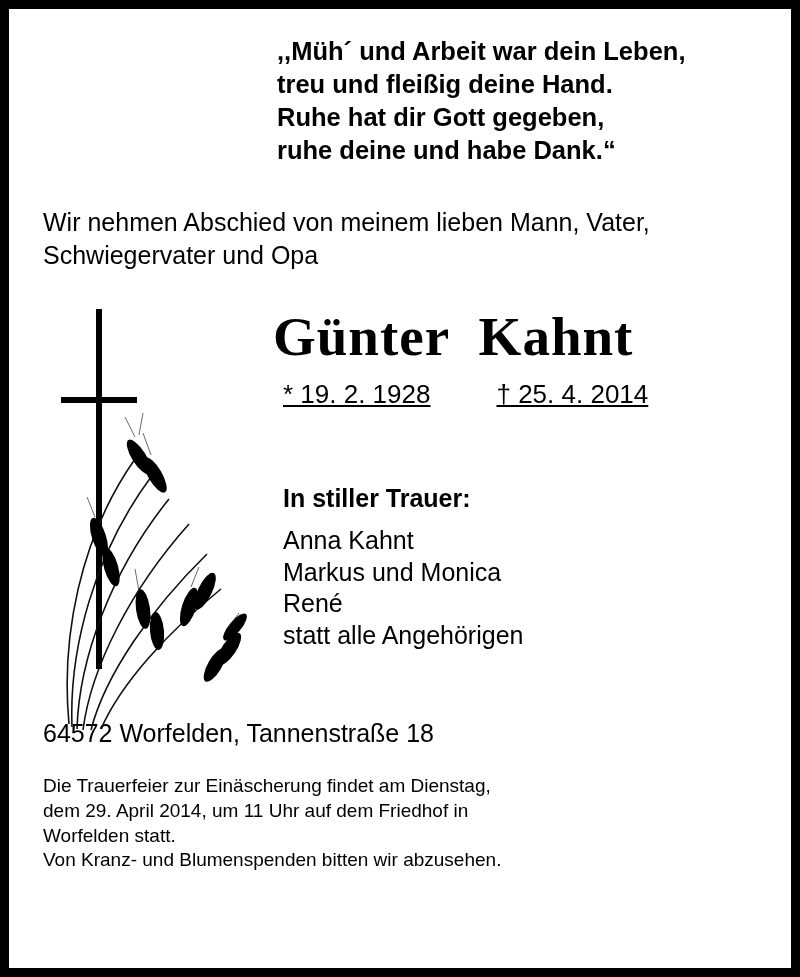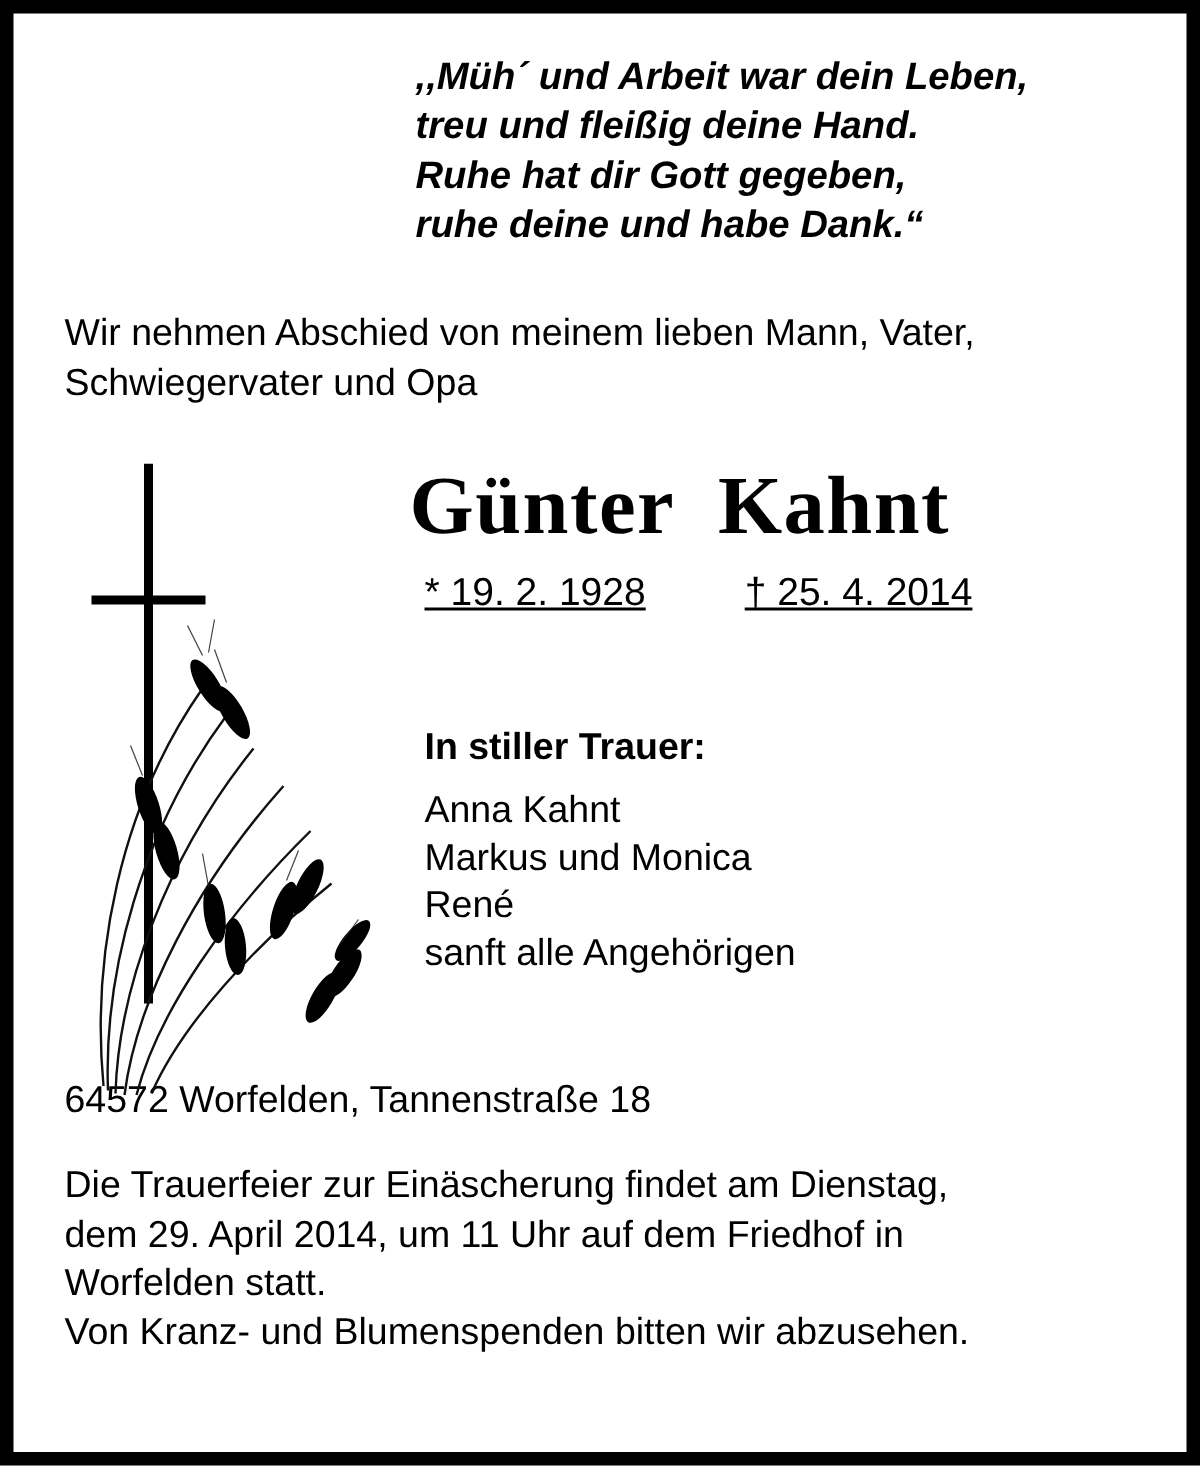--- a/index.html
+++ b/index.html
@@ -19,21 +19,20 @@
     width: 800px;
     height: 977px;
     border: 9px solid #000000;
     background: #ffffff;
     padding: 22px 34px 10px 34px;
     position: relative;
   }
 
   
   .verse {
-    font-style: italic;
     font-weight: bold;
     font-size: 25.5px;
     line-height: 1.30;
     text-align: left;
     padding-left: 234px;
     margin-top: 4px;
   }
   .verse div { white-space: pre; }
 
   
@@ -87,21 +86,21 @@
   
   .address {
     margin-top: 68px;
     font-size: 25px;
     white-space: pre;
   }
 
   
   .service {
     margin-top: 26px;
-    font-size: 25px;
+    font-size: 19px;
     line-height: 1.30;
   }
   .service div { white-space: pre; }
 
   
   .graphic {
     position: absolute;
     left: 30px;
     top: 300px;
     width: 220px;
@@ -132,21 +131,21 @@
       <span class="birth">* 19. 2. 1928</span>
       <span class="death">† 25. 4. 2014</span>
     </div>
   </div>
 
   <div class="mourners">
     <div class="mourners-title">In stiller Trauer:</div>
     <div class="mourner-line">Anna Kahnt</div>
     <div class="mourner-line">Markus und Monica</div>
     <div class="mourner-line">René</div>
-    <div class="mourner-line">sanft alle Angehörigen</div>
+    <div class="mourner-line">statt alle Angehörigen</div>
   </div>
 
   <div class="address">64572 Worfelden, Tannenstraße 18</div>
 
   <div class="service">
     <div>Die Trauerfeier zur Einäscherung findet am Dienstag,</div>
     <div>dem 29. April 2014, um 11 Uhr auf dem Friedhof in</div>
     <div>Worfelden statt.</div>
     <div>Von Kranz- und Blumenspenden bitten wir abzusehen.</div>
   </div>

